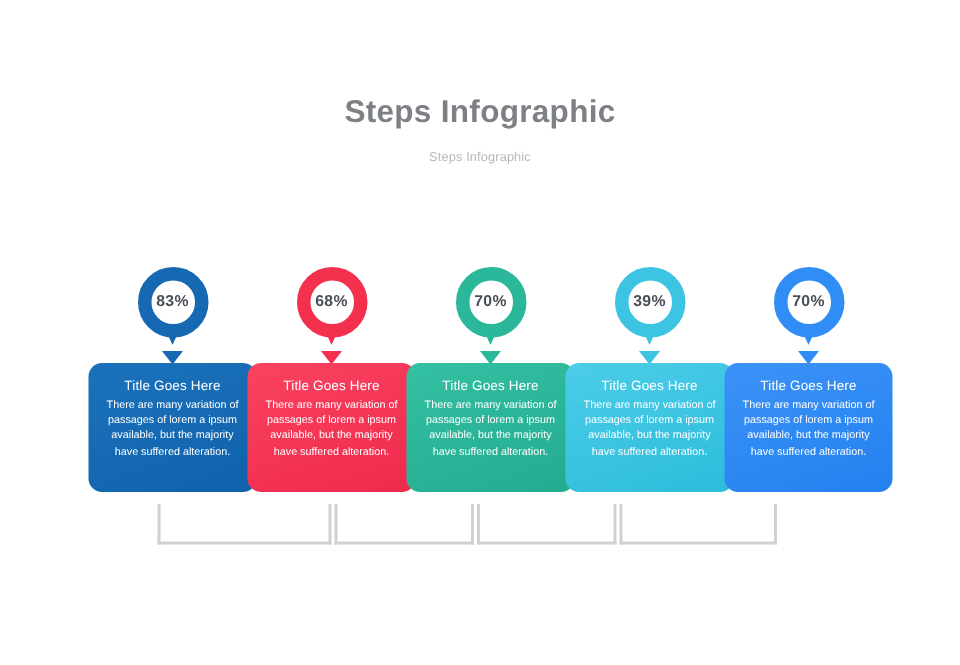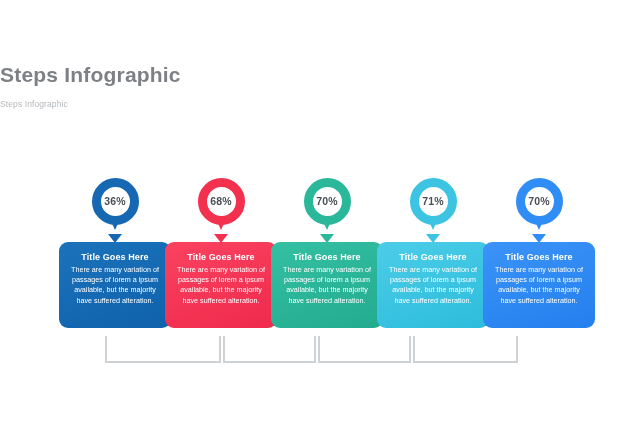--- a/index.html
+++ b/index.html
@@ -4,21 +4,21 @@
 <style>
   html,body{margin:0;padding:0;}
   body{
     width:640px;height:443px;background:#ffffff;
     font-family:"Liberation Sans", sans-serif;
     overflow:hidden;position:relative;
   }
   .canvas{position:relative;width:640px;height:443px;}
 
   
-  .header{position:absolute;top:62px;left:0;width:640px;}
+  .header{position:absolute;top:62px;left:0;width:640px;text-align:center;}
   .title{
     font-size:21px;font-weight:bold;color:#7d8084;letter-spacing:.2px;
     line-height:26px;margin:0;
   }
   .subtitle{
     font-size:8.5px;color:#b5b9bd;margin:11px 0 0 0;line-height:11px;
     letter-spacing:.1px;
   }
 
   
@@ -57,21 +57,21 @@
     border-top:9px solid #1b6fb8;z-index:1;
   }
 
   
   .card{
     position:relative;width:112px;height:86px;border-radius:9px;
     margin-top:6px;box-sizing:border-box;padding:9px 7px 0 7px;
     color:#ffffff;text-align:center;z-index:2;
   }
   .card-title{
-    font-size:9px;font-weight:bold;line-height:12px;margin:0 0 2px 0;
+    font-size:9px;font-weight:normal;line-height:12px;margin:0 0 2px 0;
     letter-spacing:.1px;
   }
   .card-body{
     font-size:7.2px;line-height:10.2px;margin:0;letter-spacing:0;
   }
 
   
   .arrow{
     position:absolute;top:32px;right:-14px;width:0;height:0;
     border-top:13px solid transparent;border-bottom:13px solid transparent;
@@ -124,21 +124,21 @@
     <div class="title">Steps Infographic</div>
     <div class="subtitle">Steps Infographic</div>
   </div>
 
   <div class="steps">
 
     <div class="step step-1 c1">
       <div class="pin">
         <div class="pin-tail"></div>
         <div class="pin-ring"></div>
-        <div class="pin-value">36%</div>
+        <div class="pin-value">83%</div>
       </div>
       <div class="stem"></div>
       <div class="card">
         <div class="card-title">Title Goes Here</div>
         <div class="card-body">There are many variation of passages of lorem a ipsum available, but the majority have suffered alteration.</div>
         <div class="arrow"></div>
       </div>
     </div>
 
     <div class="step step-2 c2">
@@ -166,21 +166,21 @@
         <div class="card-title">Title Goes Here</div>
         <div class="card-body">There are many variation of passages of lorem a ipsum available, but the majority have suffered alteration.</div>
         <div class="arrow"></div>
       </div>
     </div>
 
     <div class="step step-4 c4">
       <div class="pin">
         <div class="pin-tail"></div>
         <div class="pin-ring"></div>
-        <div class="pin-value">71%</div>
+        <div class="pin-value">39%</div>
       </div>
       <div class="stem"></div>
       <div class="card">
         <div class="card-title">Title Goes Here</div>
         <div class="card-body">There are many variation of passages of lorem a ipsum available, but the majority have suffered alteration.</div>
         <div class="arrow"></div>
       </div>
     </div>
 
     <div class="step step-5 c5">

